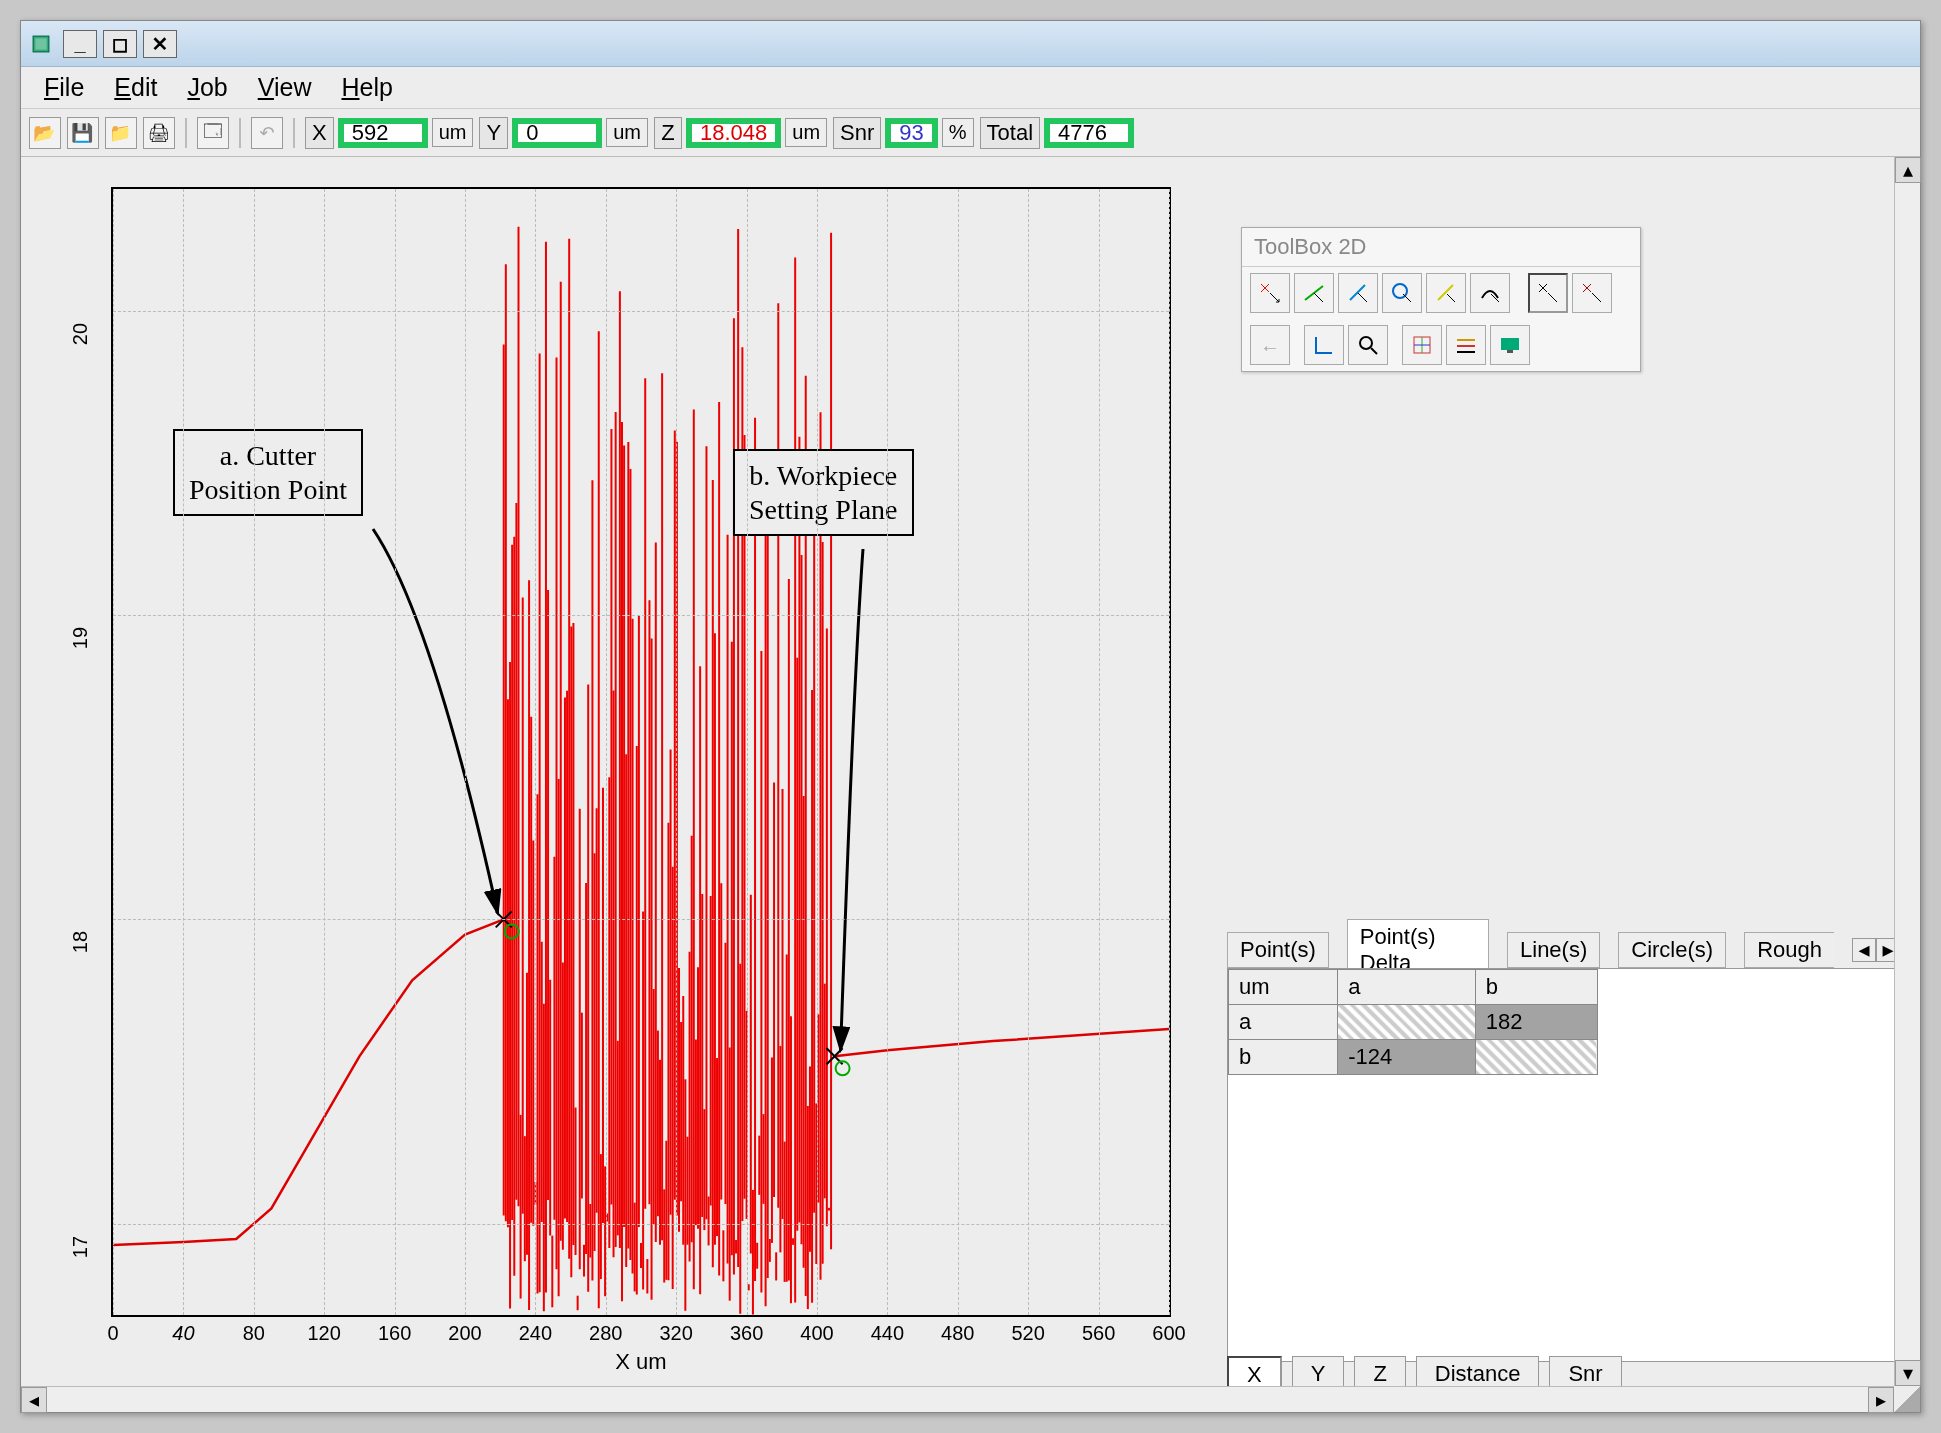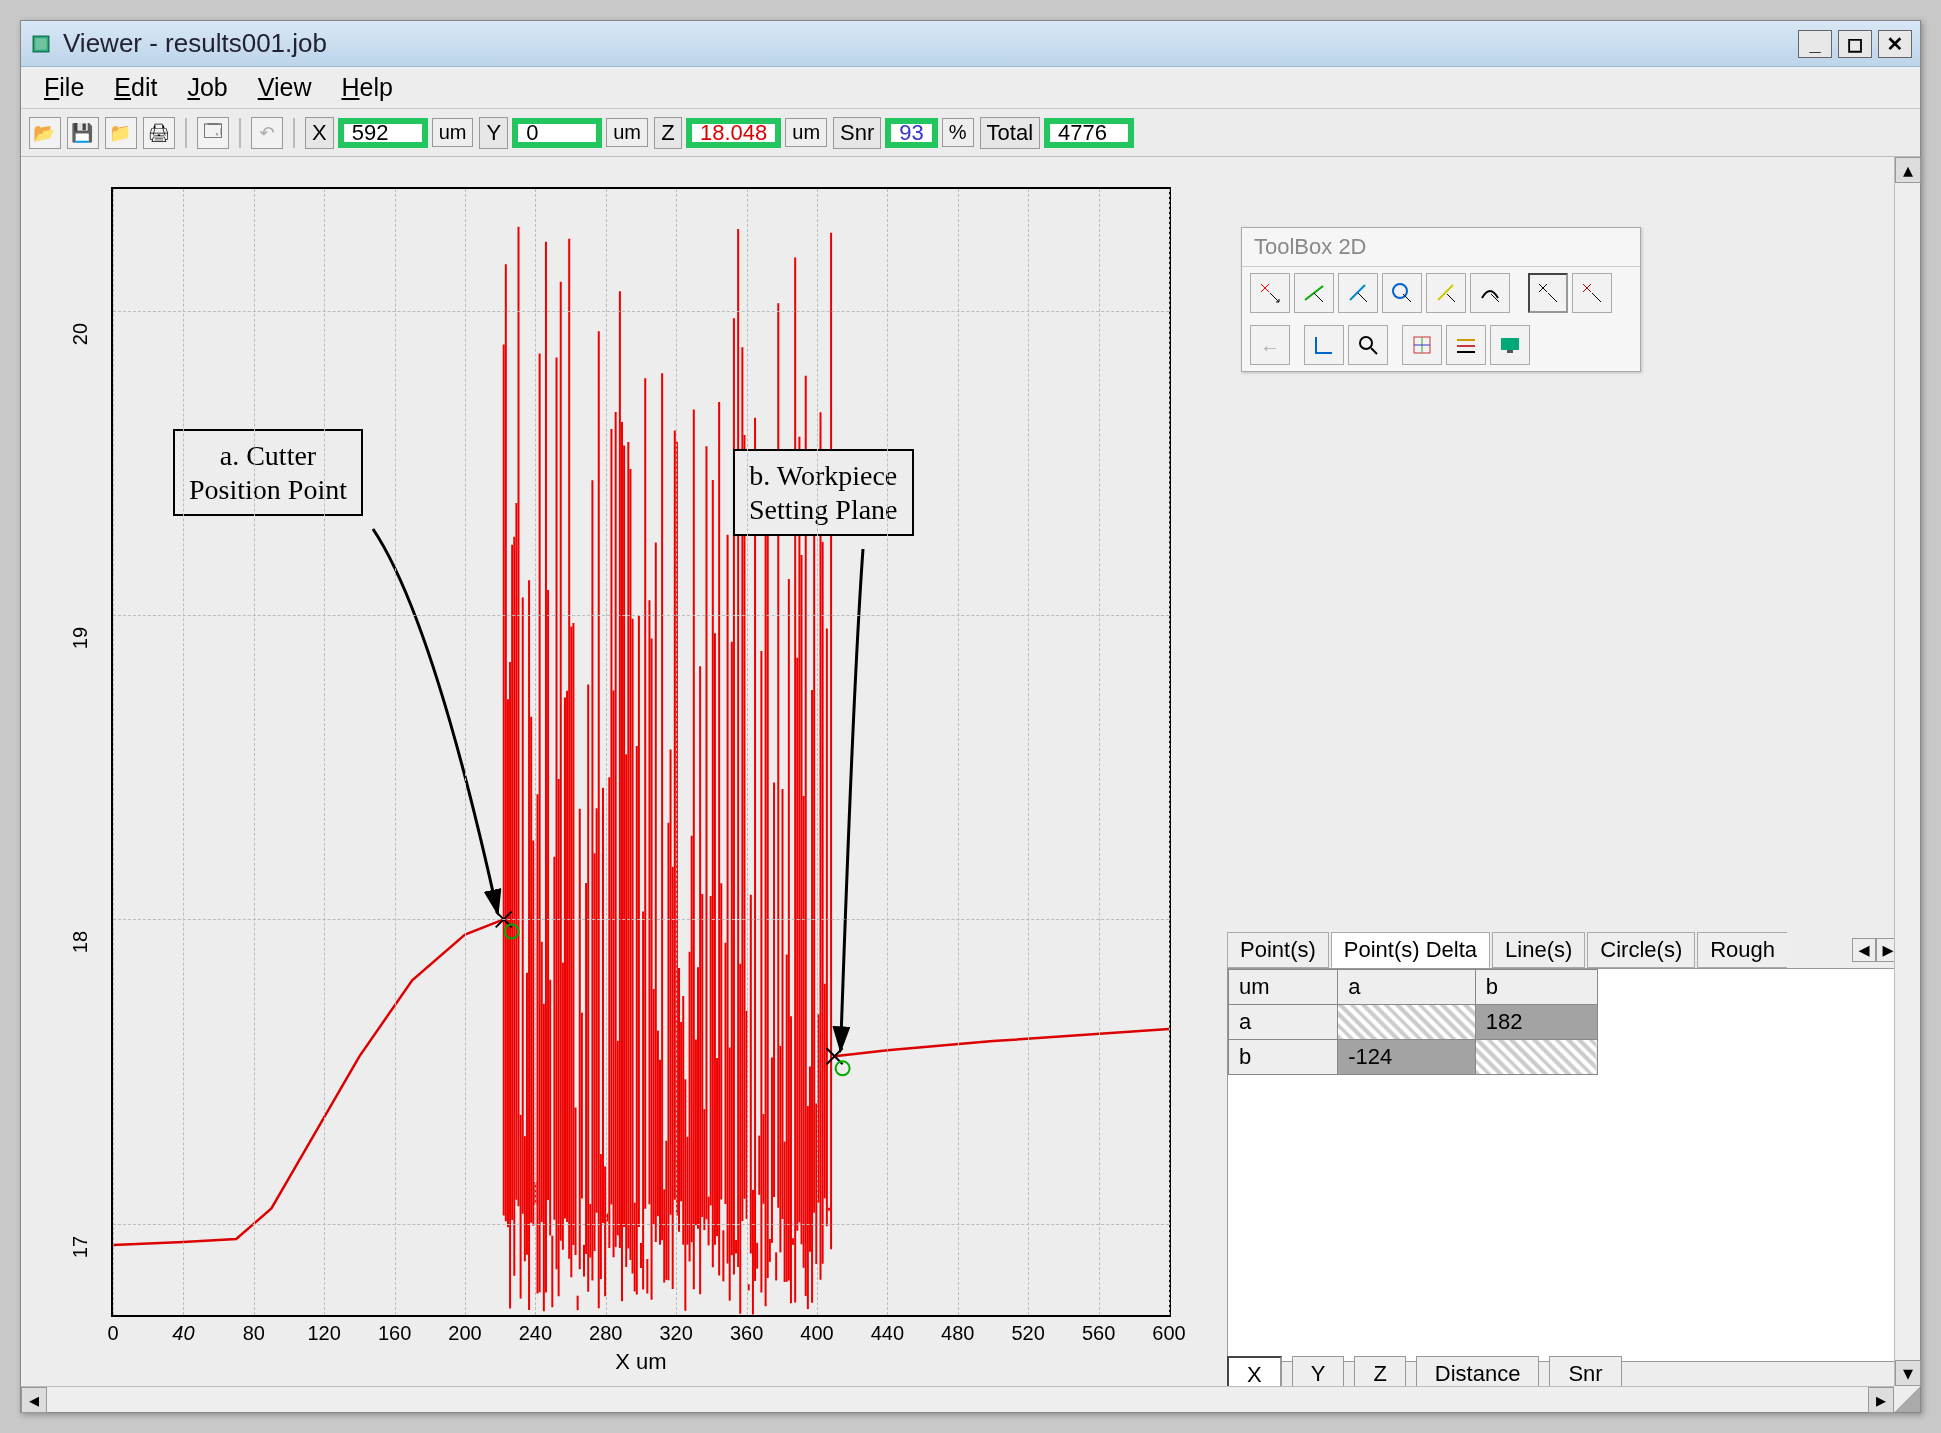--- a/index.html
+++ b/index.html
@@ -147,21 +147,21 @@
   .toolbox-btn {
     width: 40px; height: 40px; border: 1px solid #aaa;
     display: flex; align-items: center; justify-content: center;
     background: #f2f2f2; cursor: pointer;
   }
   .tabs-panel {
     position: absolute; left: 26px; right: 20px; bottom: 50px;
     height: 430px; display: flex; flex-direction: column;
   }
   .tabs {
-    display: flex; align-items: center; gap: 2px; height: 36px;
+    display: flex; align-items: center; gap: 18px; height: 36px;
     font-size: 22px;
   }
   .tab {
     padding: 4px 12px; border: 1px solid #aaa; background: #eee;
     cursor: pointer;
   }
   .tab.active { background: #fff; border-bottom: 1px solid #fff; }
   .tab-scroll { margin-left: auto; display: flex; }
   .tab-scroll .arrow { width: 24px; height: 24px; border: 1px solid #999; display:flex;align-items:center;justify-content:center;cursor:pointer; }
   .data-table {
@@ -197,21 +197,20 @@
 
 <div class="window">
 
   <div class="titlebar">
     <span class="title-icon">
       <svg viewBox="0 0 16 16" width="18" height="18">
           <rect x="1" y="1" width="14" height="14" fill="#3a7" stroke="#064" stroke-width="1"></rect>
           <rect x="3" y="3" width="10" height="10" fill="#fff" opacity=".3"></rect>
         </svg>
     </span>
-    <span class="title-text">Viewer - results001.job</span>
     <div class="winbtns">
       <div class="winbtn">_</div>
       <div class="winbtn">◻</div>
       <div class="winbtn">✕</div>
     </div>
   </div>
 
   <div class="menubar">
     <span class="menu-item"><span class="ul">F</span><span>ile</span></span>
     <span class="menu-item"><span class="ul">E</span>dit</span>

